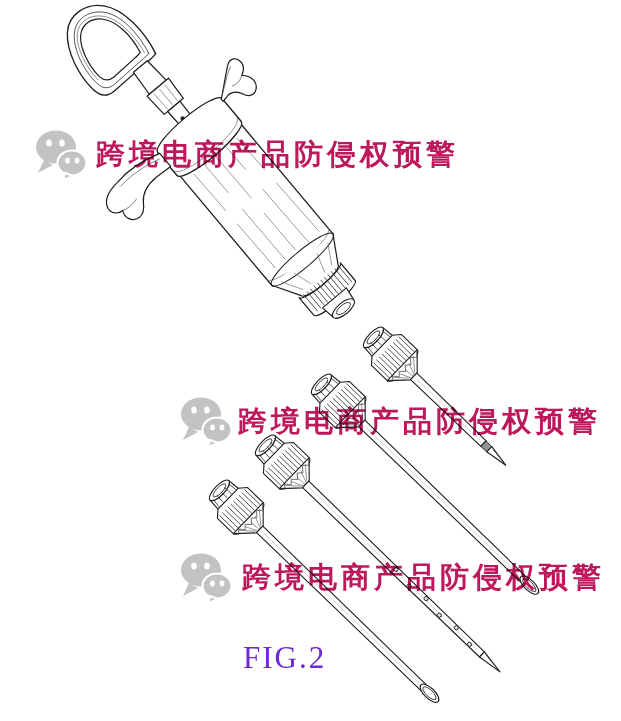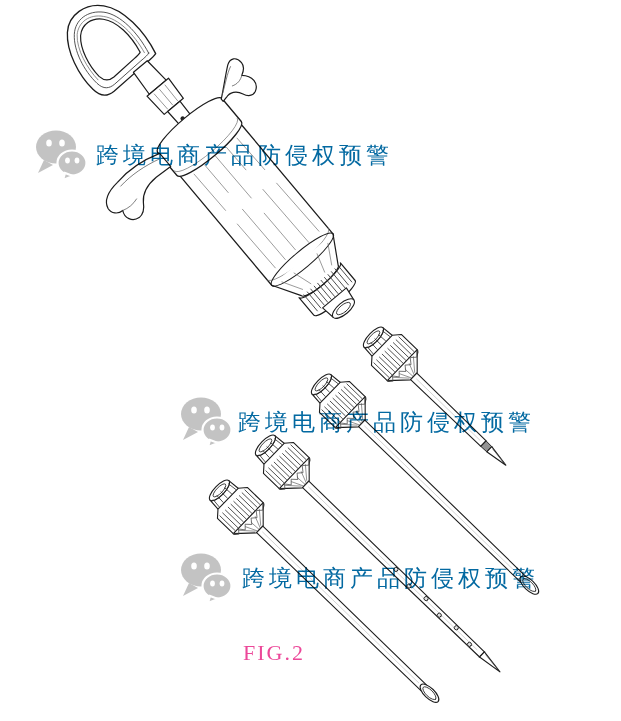--- a/index.html
+++ b/index.html
@@ -2,29 +2,29 @@
 <html><head>
 <meta charset="utf-8">
 <style>
   html,body{margin:0;padding:0;}
   body{width:621px;height:721px;position:relative;overflow:hidden;
        font-family:"Liberation Sans",sans-serif;}
   #page{position:absolute;inset:0;background:#ffffff;}
   #drawing{position:absolute;left:0;top:0;}
   .watermark{position:absolute;display:flex;align-items:center;
              mix-blend-mode:multiply;pointer-events:none;}
-  .wm-text{font-size:23px;letter-spacing:4px;color:#0369a1;white-space:nowrap;
-           font-family:"Liberation Sans",sans-serif;font-weight:normal;}
+  .wm-text{font-size:29px;letter-spacing:4px;color:#be185d;white-space:nowrap;
+           font-family:"Liberation Sans",sans-serif;font-weight:bold;}
   .wm-logo{flex:0 0 auto;}
   #wm1{left:35px;top:129px;gap:9px;}
   #wm2{left:180px;top:396px;gap:6px;}
   #wm3{left:180px;top:552px;gap:10px;}
   #fig-caption{position:absolute;left:243px;top:640px;
                font-family:"Liberation Serif",serif;
-               font-size:22px;letter-spacing:2px;color:#ec4899;}
+               font-size:31px;letter-spacing:2px;color:#6d28d9;}
 </style>
 </head>
 <body>
 
 <div id="page">
 
   <svg id="drawing" width="621" height="721" viewBox="0 0 621 721" stroke-linejoin="round" stroke-linecap="round">
     <defs>
 
       <g id="cap">

